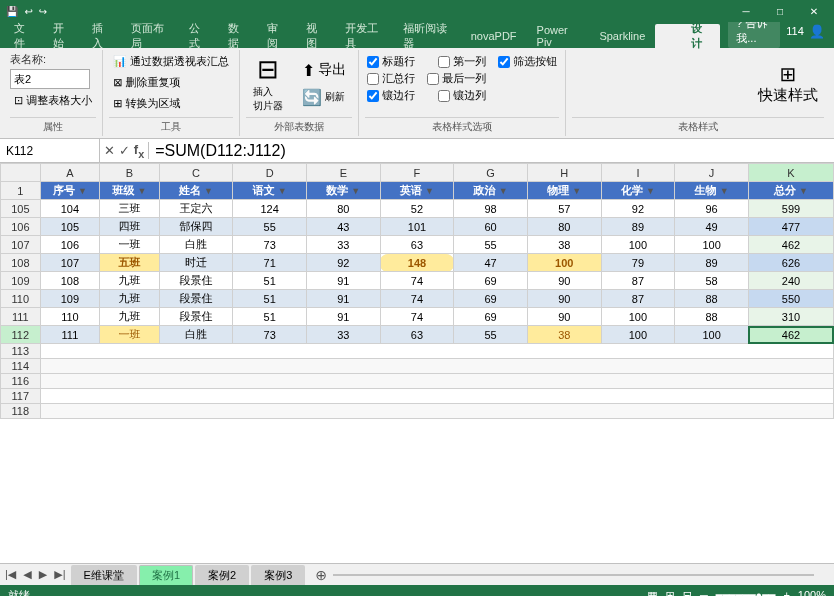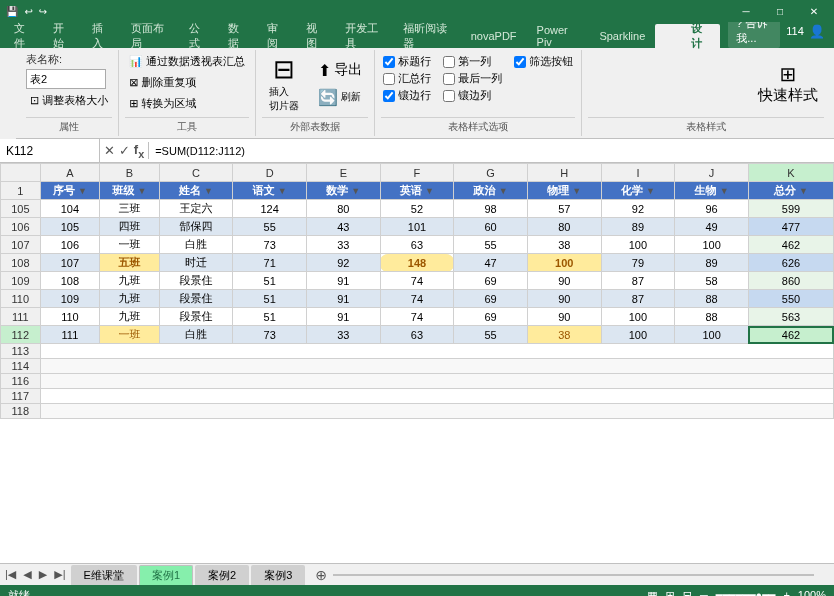--- a/index.html
+++ b/index.html
@@ -11,37 +11,37 @@
     .title-bar .win-btn { width: 32px; height: 18px; display: flex; align-items: center; justify-content: center; color: white; font-size: 10px; cursor: pointer; }
     .title-bar .quick-access { position: absolute; left: 4px; display: flex; gap: 2px; align-items: center; }
     .title-bar .qa-btn { color: white; font-size: 10px; padding: 0 2px; cursor: pointer; }
 
     
     .ribbon-tabs { background: #217346; display: flex; align-items: flex-end; height: 26px; padding-left: 4px; }
     .ribbon-tab { padding: 4px 10px; font-size: 11px; color: #d4e8d8; cursor: pointer; height: 24px; display: flex; align-items: center; border-radius: 2px 2px 0 0; }
     .ribbon-tab.active { background: #f0f0f0; color: #217346; font-weight: bold; padding-left: 36px; }
 
     
-    .ribbon { background: #f0f0f0; border-bottom: 1px solid #c0c0c0; display: flex; padding: 2px 4px; min-height: 82px; align-items: stretch; margin-left: 16px; }
+    .ribbon { background: #f0f0f0; border-bottom: 1px solid #c0c0c0; display: flex; padding: 2px 4px; min-height: 82px; align-items: stretch; }
     .ribbon-group { display: flex; flex-direction: column; border-right: 1px solid #d0d0d0; padding: 2px 6px; min-width: 70px; }
     .ribbon-group-content { display: flex; flex: 1; align-items: center; gap: 4px; }
     .ribbon-group-label { text-align: center; font-size: 10px; color: #555; margin-top: 2px; border-top: 1px solid #d0d0d0; padding-top: 2px; }
     .ribbon-btn-small { display: flex; align-items: center; gap: 3px; font-size: 11px; cursor: pointer; padding: 2px 4px; border-radius: 2px; white-space: nowrap; }
 
     
-    .checkbox-group { display: flex; flex-direction: column; gap: 2px; padding: 2px; }
+    .checkbox-group { display: flex; flex-direction: column; gap: 2px; padding: 2px; align-items: flex-end; }
     .cb-item { display: flex; align-items: center; gap: 3px; font-size: 11px; white-space: nowrap; }
     .cb-item input { width: 12px; height: 12px; }
 
     
     .formula-bar { background: white; border-bottom: 1px solid #c0c0c0; display: flex; align-items: center; height: 24px; }
     .name-box { width: 100px; border-right: 1px solid #c0c0c0; padding: 0 6px; font-size: 12px; display: flex; align-items: center; height: 100%; }
     .formula-icons { display: flex; align-items: center; padding: 0 4px; gap: 4px; border-right: 1px solid #c0c0c0; }
     .formula-icon { cursor: pointer; color: #555; font-size: 13px; }
-    .formula-input { flex: 1; padding: 0 6px; font-size: 11px; }
+    .formula-input { flex: 1; padding: 0 6px; font-size: 16px; }
 
     table.sheet { border-collapse: collapse; font-size: 11px; width: 100%; }
     table.sheet th, table.sheet td { border: 1px solid #d0d0d0; text-align: center; padding: 1px 3px; white-space: nowrap; overflow: hidden; }
     table.sheet th { background: #f0f0f0; color: #333; font-weight: normal; height: 18px; }
     table.sheet th.row-header { width: 28px; background: #f0f0f0; }
     table.sheet td.row-num { background: #f0f0f0; text-align: center; color: #333; width: 28px; }
 
     .header-row th { background: #f2f2f2; }
 
     .filter-arrow { font-size: 9px; color: #555; }
@@ -329,21 +329,21 @@
         <td>108</td>
         <td>九班</td>
         <td>段景住</td>
         <td>51</td>
         <td>91</td>
         <td>74</td>
         <td>69</td>
         <td>90</td>
         <td>87</td>
         <td>58</td>
-        <td class="col-k-cell">860</td>
+        <td class="col-k-cell">240</td>
       </tr>
 
       <tr style="background:#dce6f1;">
         <td class="row-num">110</td>
         <td>109</td>
         <td>九班</td>
         <td>段景住</td>
         <td>51</td>
         <td>91</td>
         <td>74</td>
@@ -359,21 +359,21 @@
         <td>110</td>
         <td>九班</td>
         <td>段景住</td>
         <td>51</td>
         <td>91</td>
         <td>74</td>
         <td>69</td>
         <td>90</td>
         <td>100</td>
         <td>88</td>
-        <td class="col-k-cell">563</td>
+        <td class="col-k-cell">310</td>
       </tr>
 
       <tr style="background:#dce6f1;">
         <td class="row-num" style="background:#c6efce;">112</td>
         <td>111</td>
         <td style="background:#ffeb9c;color:#9c5700;">一班</td>
         <td>白胜</td>
         <td>73</td>
         <td>33</td>
         <td>63</td>

